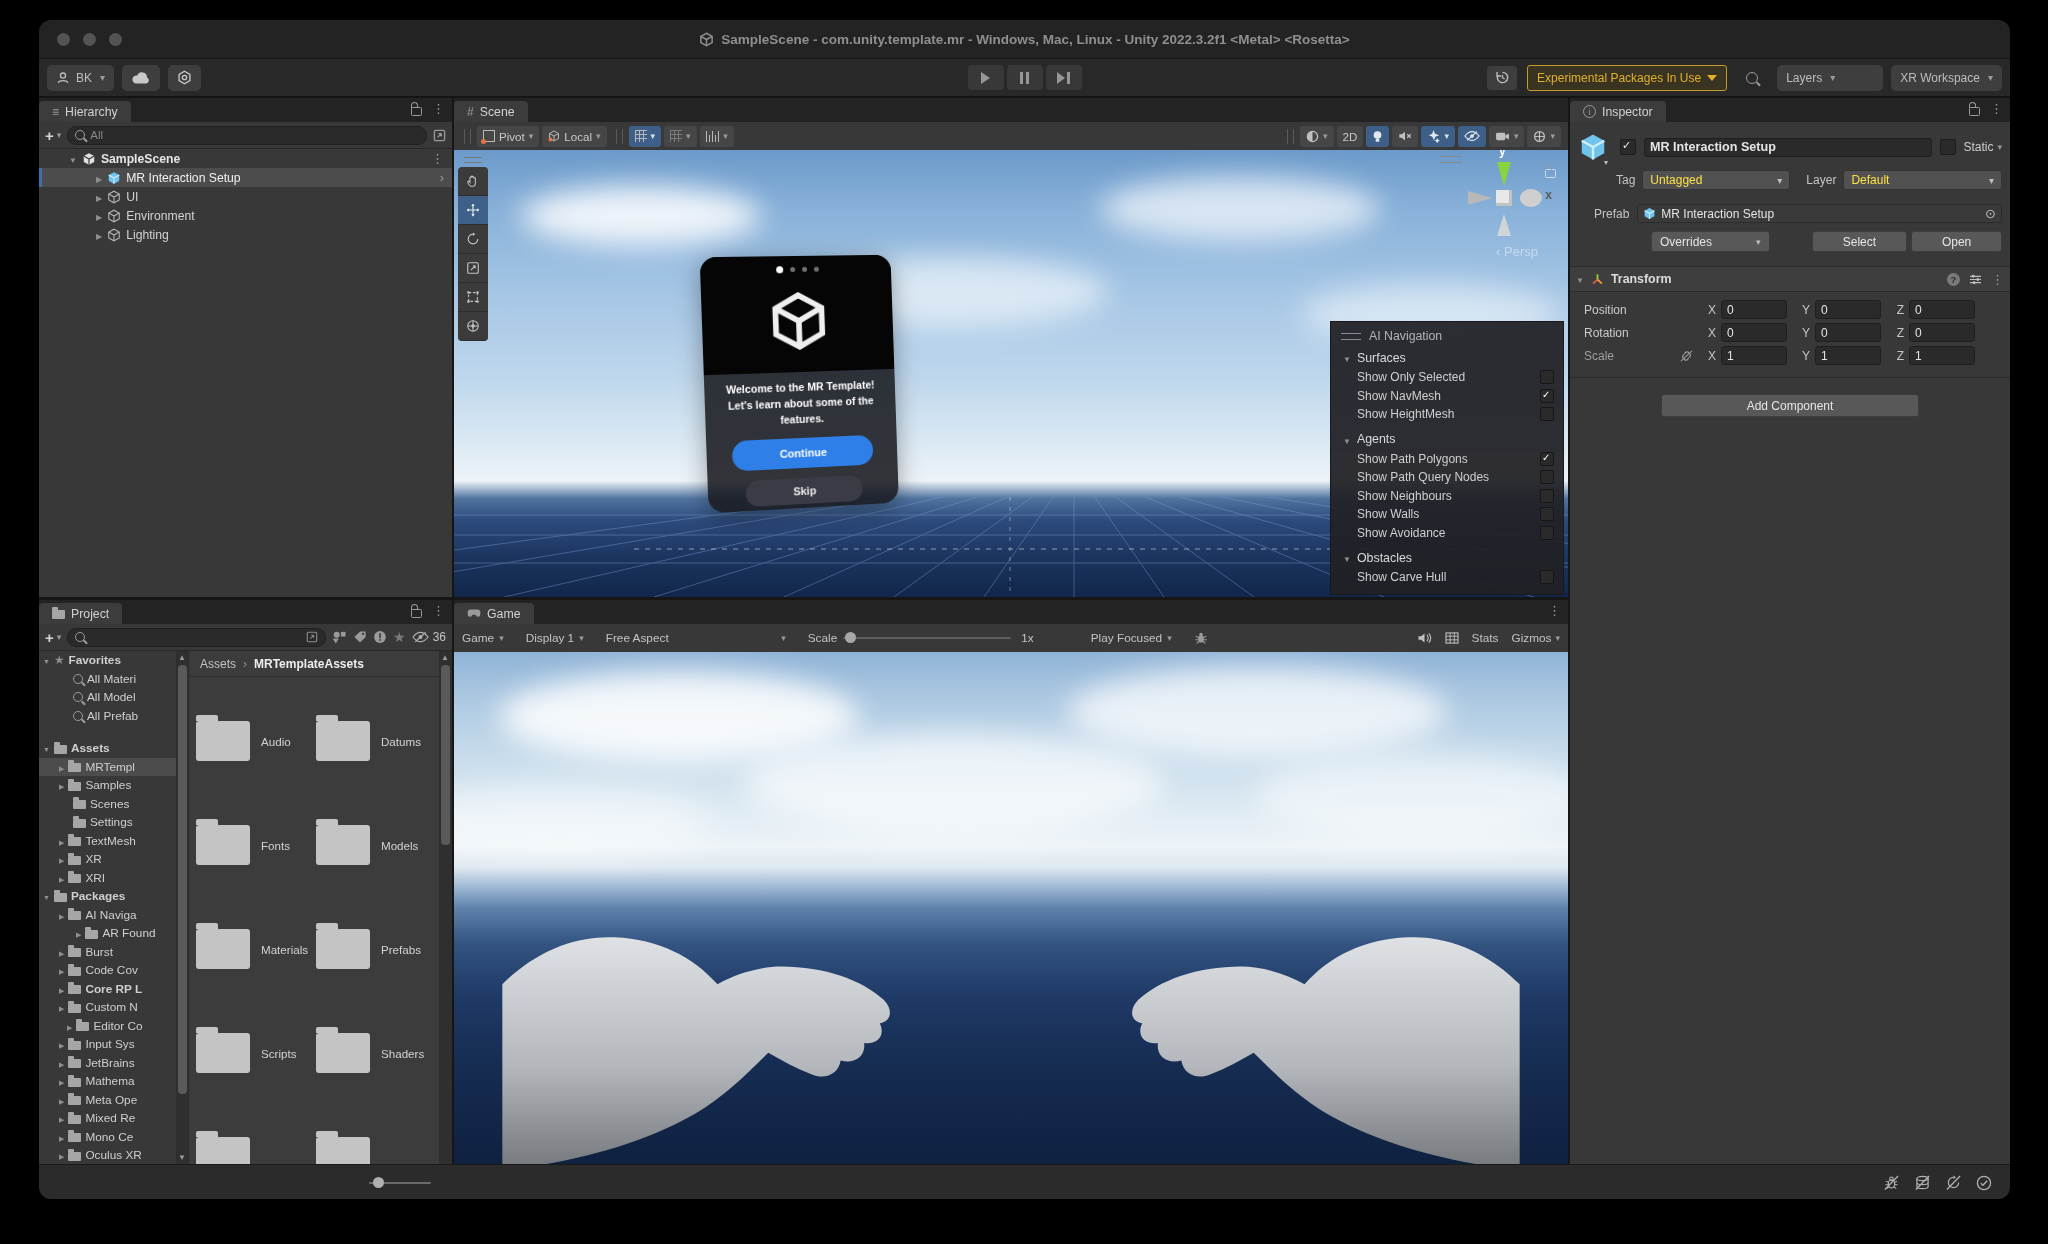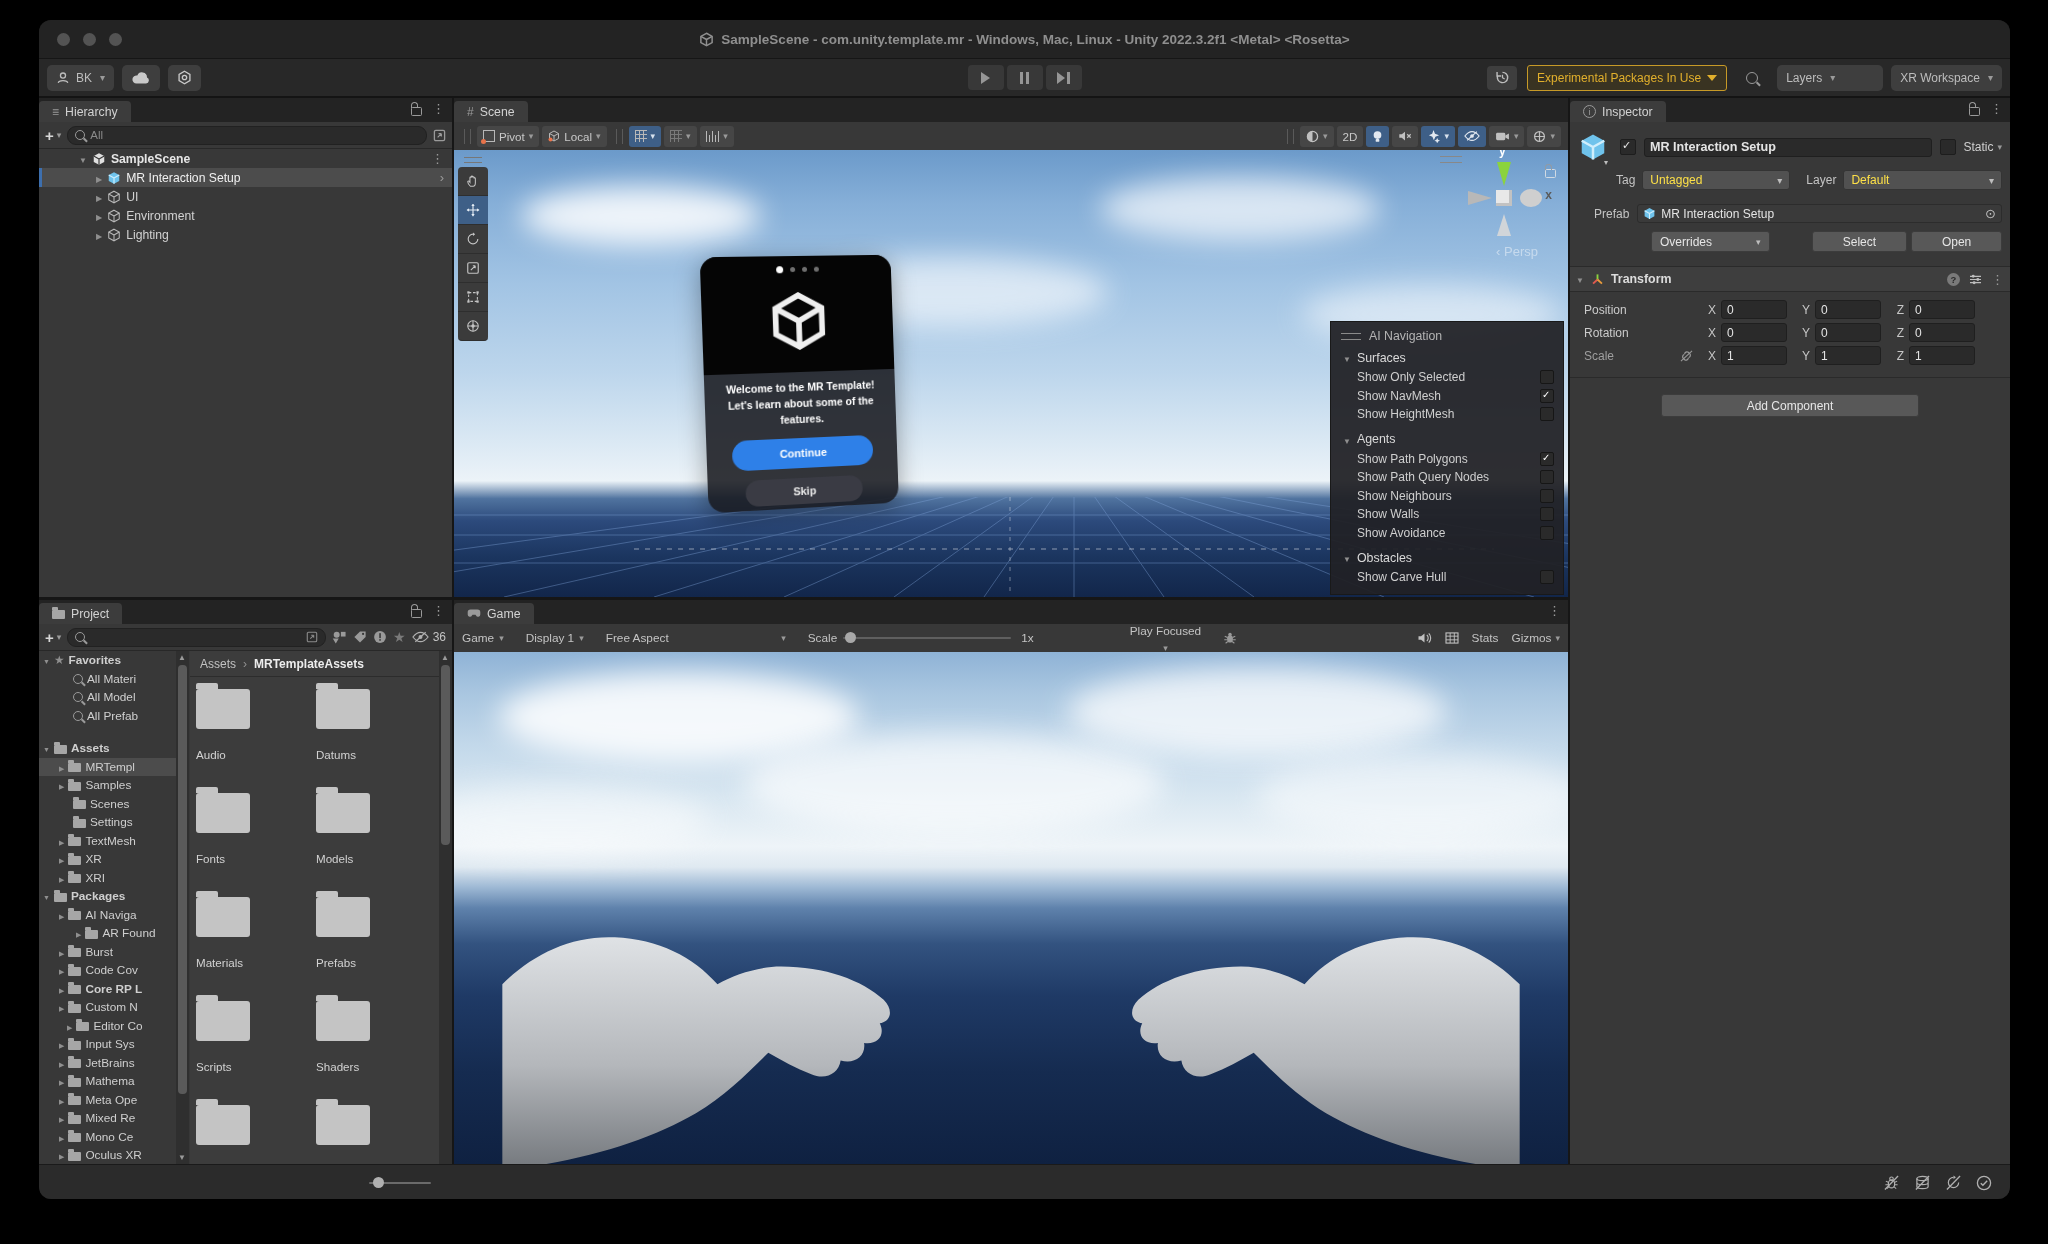--- a/index.html
+++ b/index.html
@@ -47,21 +47,21 @@
   .ptoolbar{height:26px;background:#383838;border-bottom:1px solid #282828;display:flex;align-items:center;
             padding:0 6px;gap:6px;}
   .plus{color:#d8d8d8;font-size:15px;font-weight:bold;display:flex;align-items:center;gap:3px;}
   .plus span{font-size:9px;color:#9a9a9a;}
   .searchpill{flex:1;height:17px;background:#2a2a2a;border:1px solid #212121;border-radius:9px;
               display:flex;align-items:center;padding:0 7px;gap:5px;color:#8a8a8a;font-size:11.5px;min-width:0;}
   .pick svg{display:block;}
   
   .tree{position:absolute;left:0;right:0;top:51px;bottom:0;}
   .trow{height:19px;display:flex;align-items:center;gap:5px;color:#d2d2d2;font-size:12.2px;
-        white-space:nowrap;position:relative;padding-left:40px;}
+        white-space:nowrap;position:relative;padding-left:30px;}
   .trow.item{padding-left:57px;}
   .exp::after{content:"▶";font-size:8px;color:#8f8f8f;}
   .exp.open::after{content:"▼";}
   .trow.sel{background:#4c4c4c;}
   .trow.sel::before{content:"";position:absolute;left:0;top:0;bottom:0;width:3px;background:#3d6fae;}
   .rowright{position:absolute;right:8px;color:#9a9a9a;}
   
   .stoolbar{height:28px;background:#383838;border-bottom:1px solid #282828;display:flex;align-items:center;padding:0 4px;}
   .dhandle{width:5px;height:15px;border-left:1px solid #5a5a5a;border-right:1px solid #5a5a5a;margin:0 6px;}
   .sbtn{height:21px;background:#464646;border-radius:3px;padding:0 6px;display:flex;align-items:center;gap:4px;
@@ -144,21 +144,21 @@
   .vsb{position:absolute;top:0;bottom:0;width:13px;background:#2f2f2f;}
   .vsb .thumb{position:absolute;left:2px;right:2px;background:#5a5a5a;border-radius:4px;}
   .vsb .arr{position:absolute;left:2px;font-size:8px;color:#9a9a9a;}
   .pcontent{position:absolute;left:151px;right:0;top:0;bottom:0;background:#3c3c3c;}
   .breadcrumb{height:25px;border-bottom:1px solid #2c2c2c;display:flex;align-items:center;gap:7px;
               padding:0 10px;font-size:12px;color:#c2c2c2;background:#3c3c3c;}
   .bsep{color:#8f8f8f;}
   .bcur{color:#ededed;font-weight:bold;}
   .fgrid{position:absolute;left:6px;right:16px;top:26px;bottom:0;display:flex;flex-wrap:wrap;overflow:hidden;
          align-content:flex-start;padding-top:12px;}
-  .fcell{width:50%;height:104px;display:flex;flex-direction:column;align-items:flex-start;gap:19px;box-sizing:border-box;}
+  .fcell{width:50%;height:104px;display:flex;flex-direction:row;align-items:center;gap:11px;box-sizing:border-box;}
   .folder-big{width:54px;height:40px;background:#c4c4c4;border-radius:3px;position:relative;flex:none;}
   .folder-big::before{content:"";position:absolute;top:-6px;left:0;width:22px;height:6px;background:#c4c4c4;border-radius:2px 2px 0 0;}
   .flabel{font-size:11.6px;color:#d2d2d2;}
   
   .ibody{position:absolute;left:0;right:0;top:24px;bottom:0;background:#383838;}
   .irow{display:flex;align-items:center;position:relative;}
   .ifield{background:#2a2a2a;border:1px solid #1f1f1f;border-radius:3px;height:19px;display:flex;align-items:center;
           padding:0 5px;color:#e4e4e4;box-sizing:border-box;}
   .idd{background:#515151;border:1px solid #343434;border-radius:3px;height:20px;display:flex;align-items:center;
        padding:0 7px;color:#fde047;box-sizing:border-box;font-size:12px;}
@@ -860,21 +860,21 @@
         </div>
       <div class="gdd" style="width:180px;">
           <span>Free Aspect</span>
           <span class="mini-dd" style="font-size:9px;color:#9a9a9a;margin-left:auto;">▾</span>
         </div>
       <span>Scale</span>
       <span class="slider-track">
           <span class="slider-knob" style="left:2px;"></span>
         </span>
       <span>1x</span>
-      <div class="gdd" style="margin-left:96px;flex-direction:column;">
+      <div class="gdd" style="margin-left:57px;">
           <span>Play Focused</span>
           <span class="mini-dd" style="font-size:9px;color:#9a9a9a;">▾</span>
         </div>
       <svg width="14" height="14" viewBox="0 0 16 16">
           <ellipse cx="8" cy="9" rx="3.4" ry="4.2" fill="#9a9a9a"></ellipse>
           <circle cx="8" cy="4" r="2" fill="#9a9a9a"></circle>
           <path d="M2 6l3 1.5M14 6l-3 1.5M1.5 10h3M14.5 10h-3M3 14l2.5-2M13 14l-2.5-2" stroke="#9a9a9a" stroke-width="1.2"></path>
         </svg>
       <div style="margin-left:auto;display:flex;align-items:center;gap:13px;">
         <svg width="15" height="12" viewBox="0 0 16 13">

